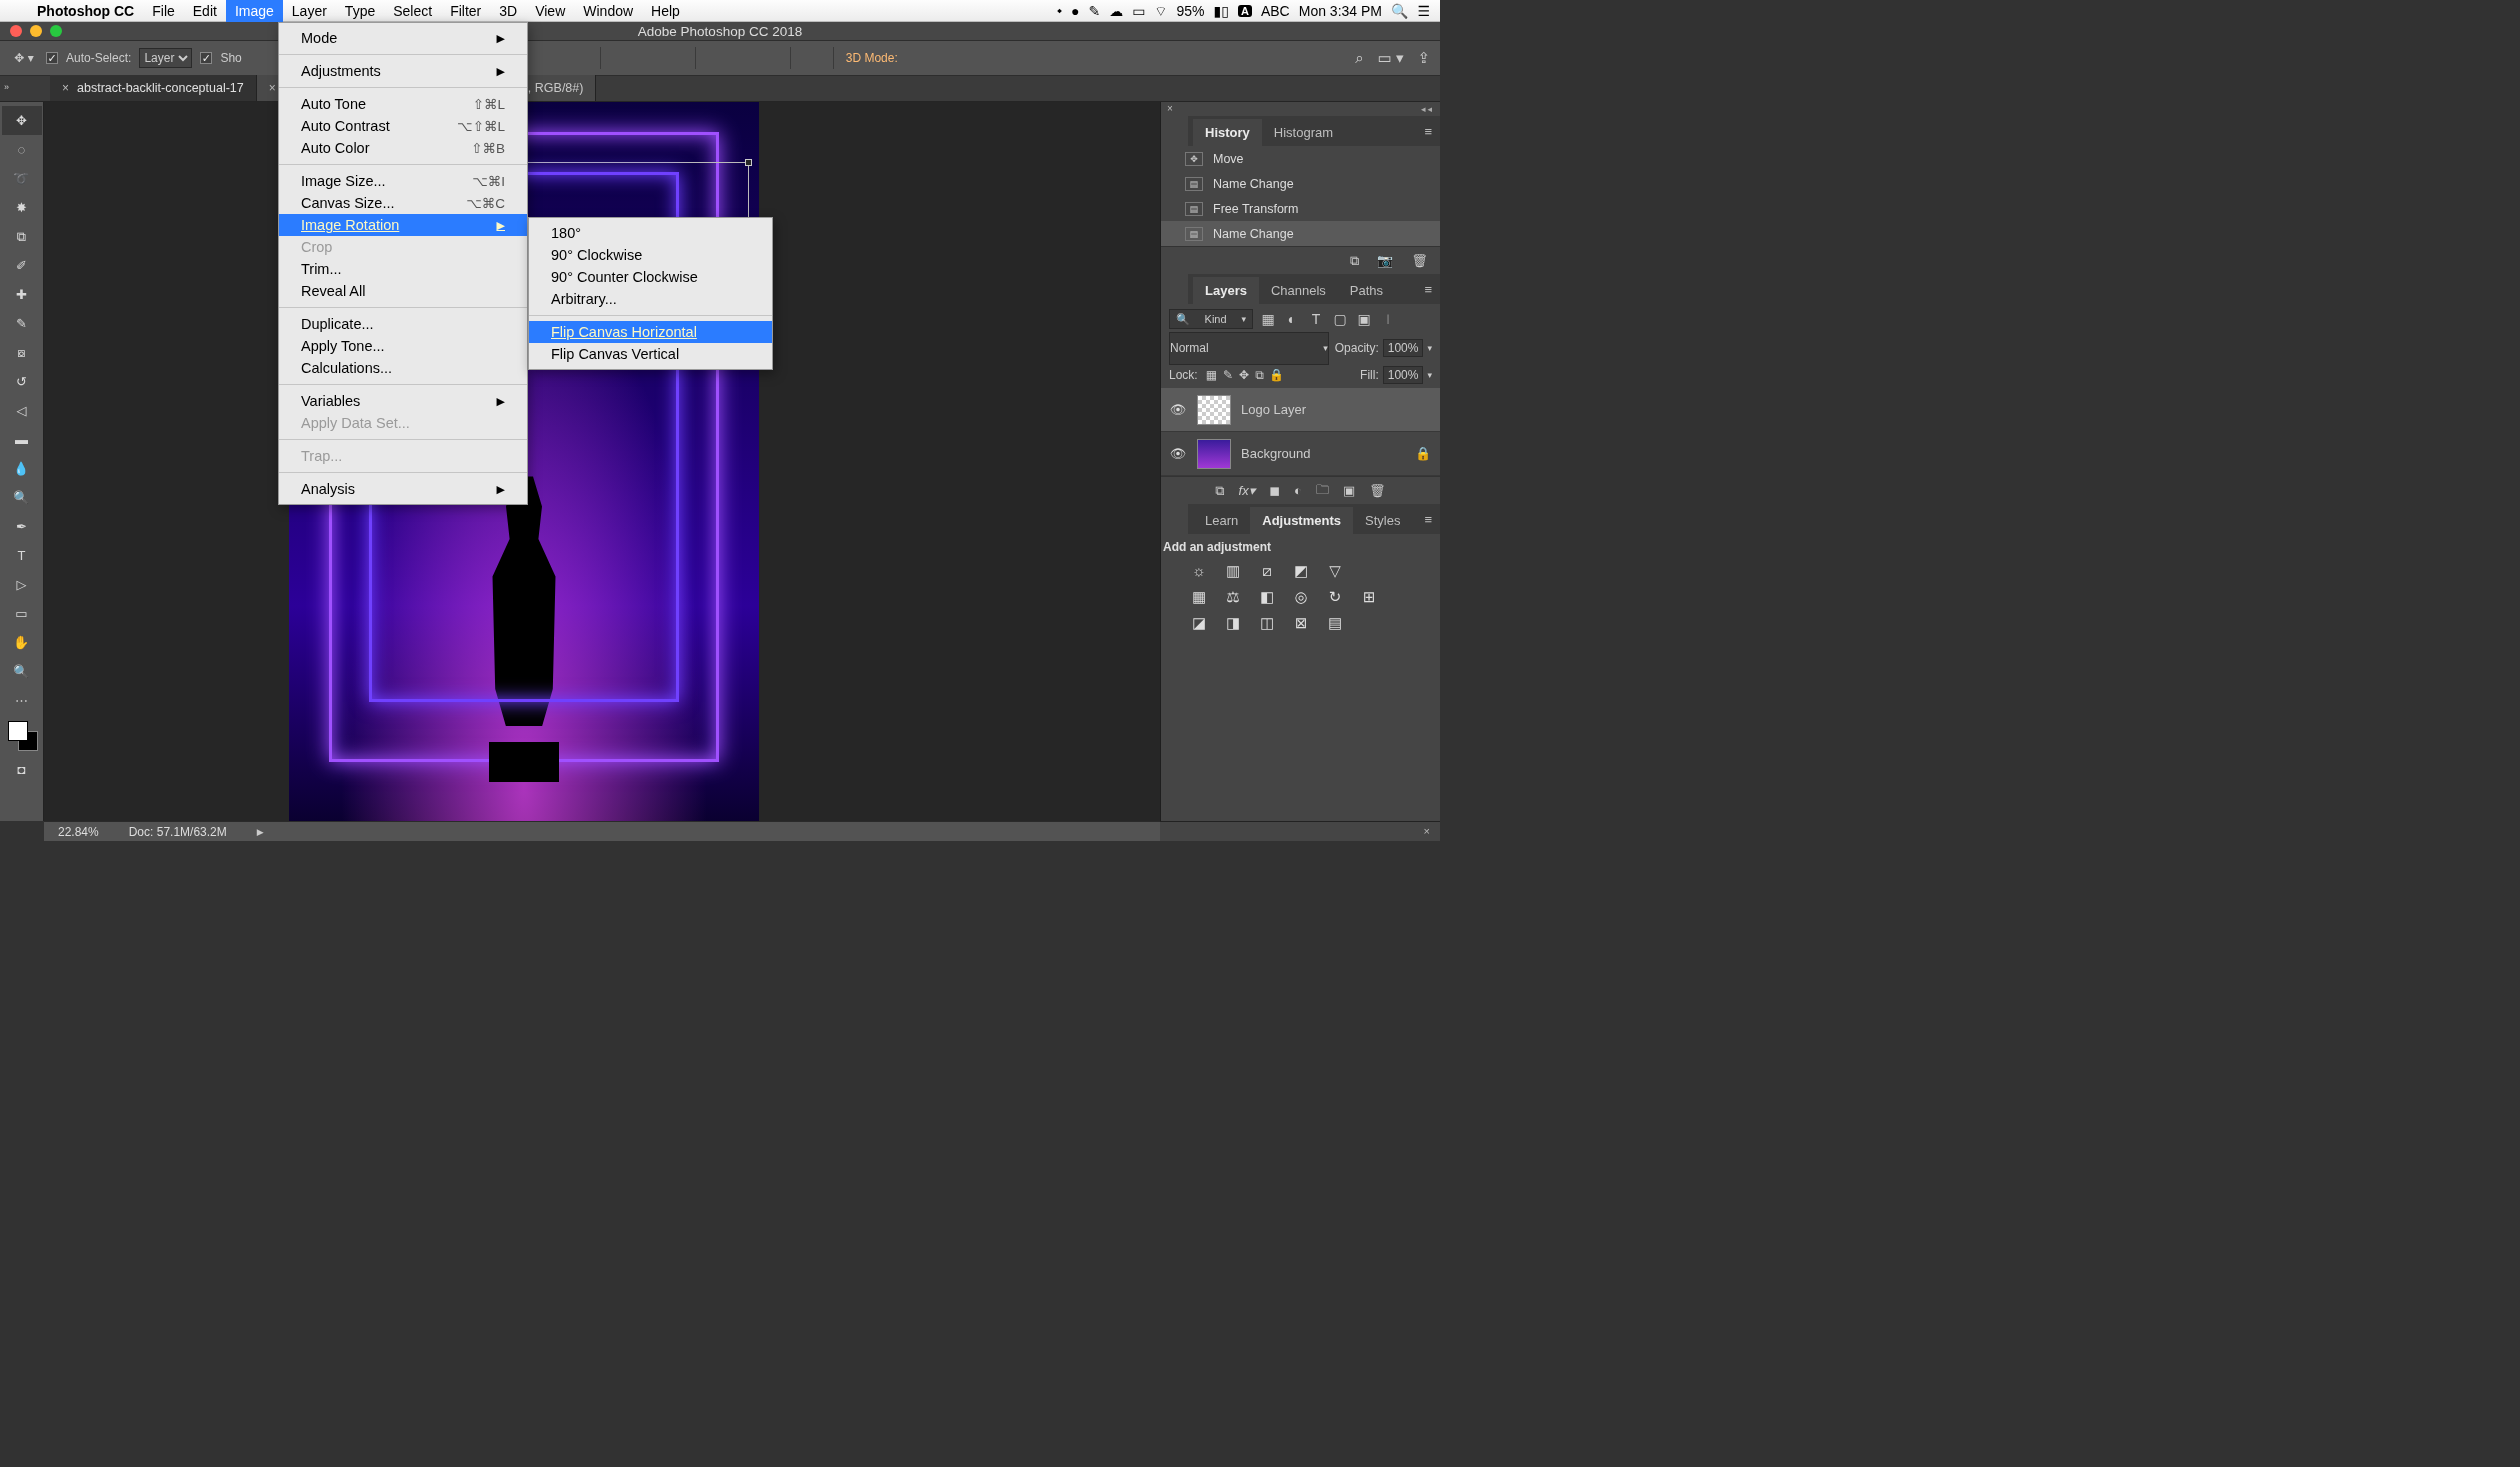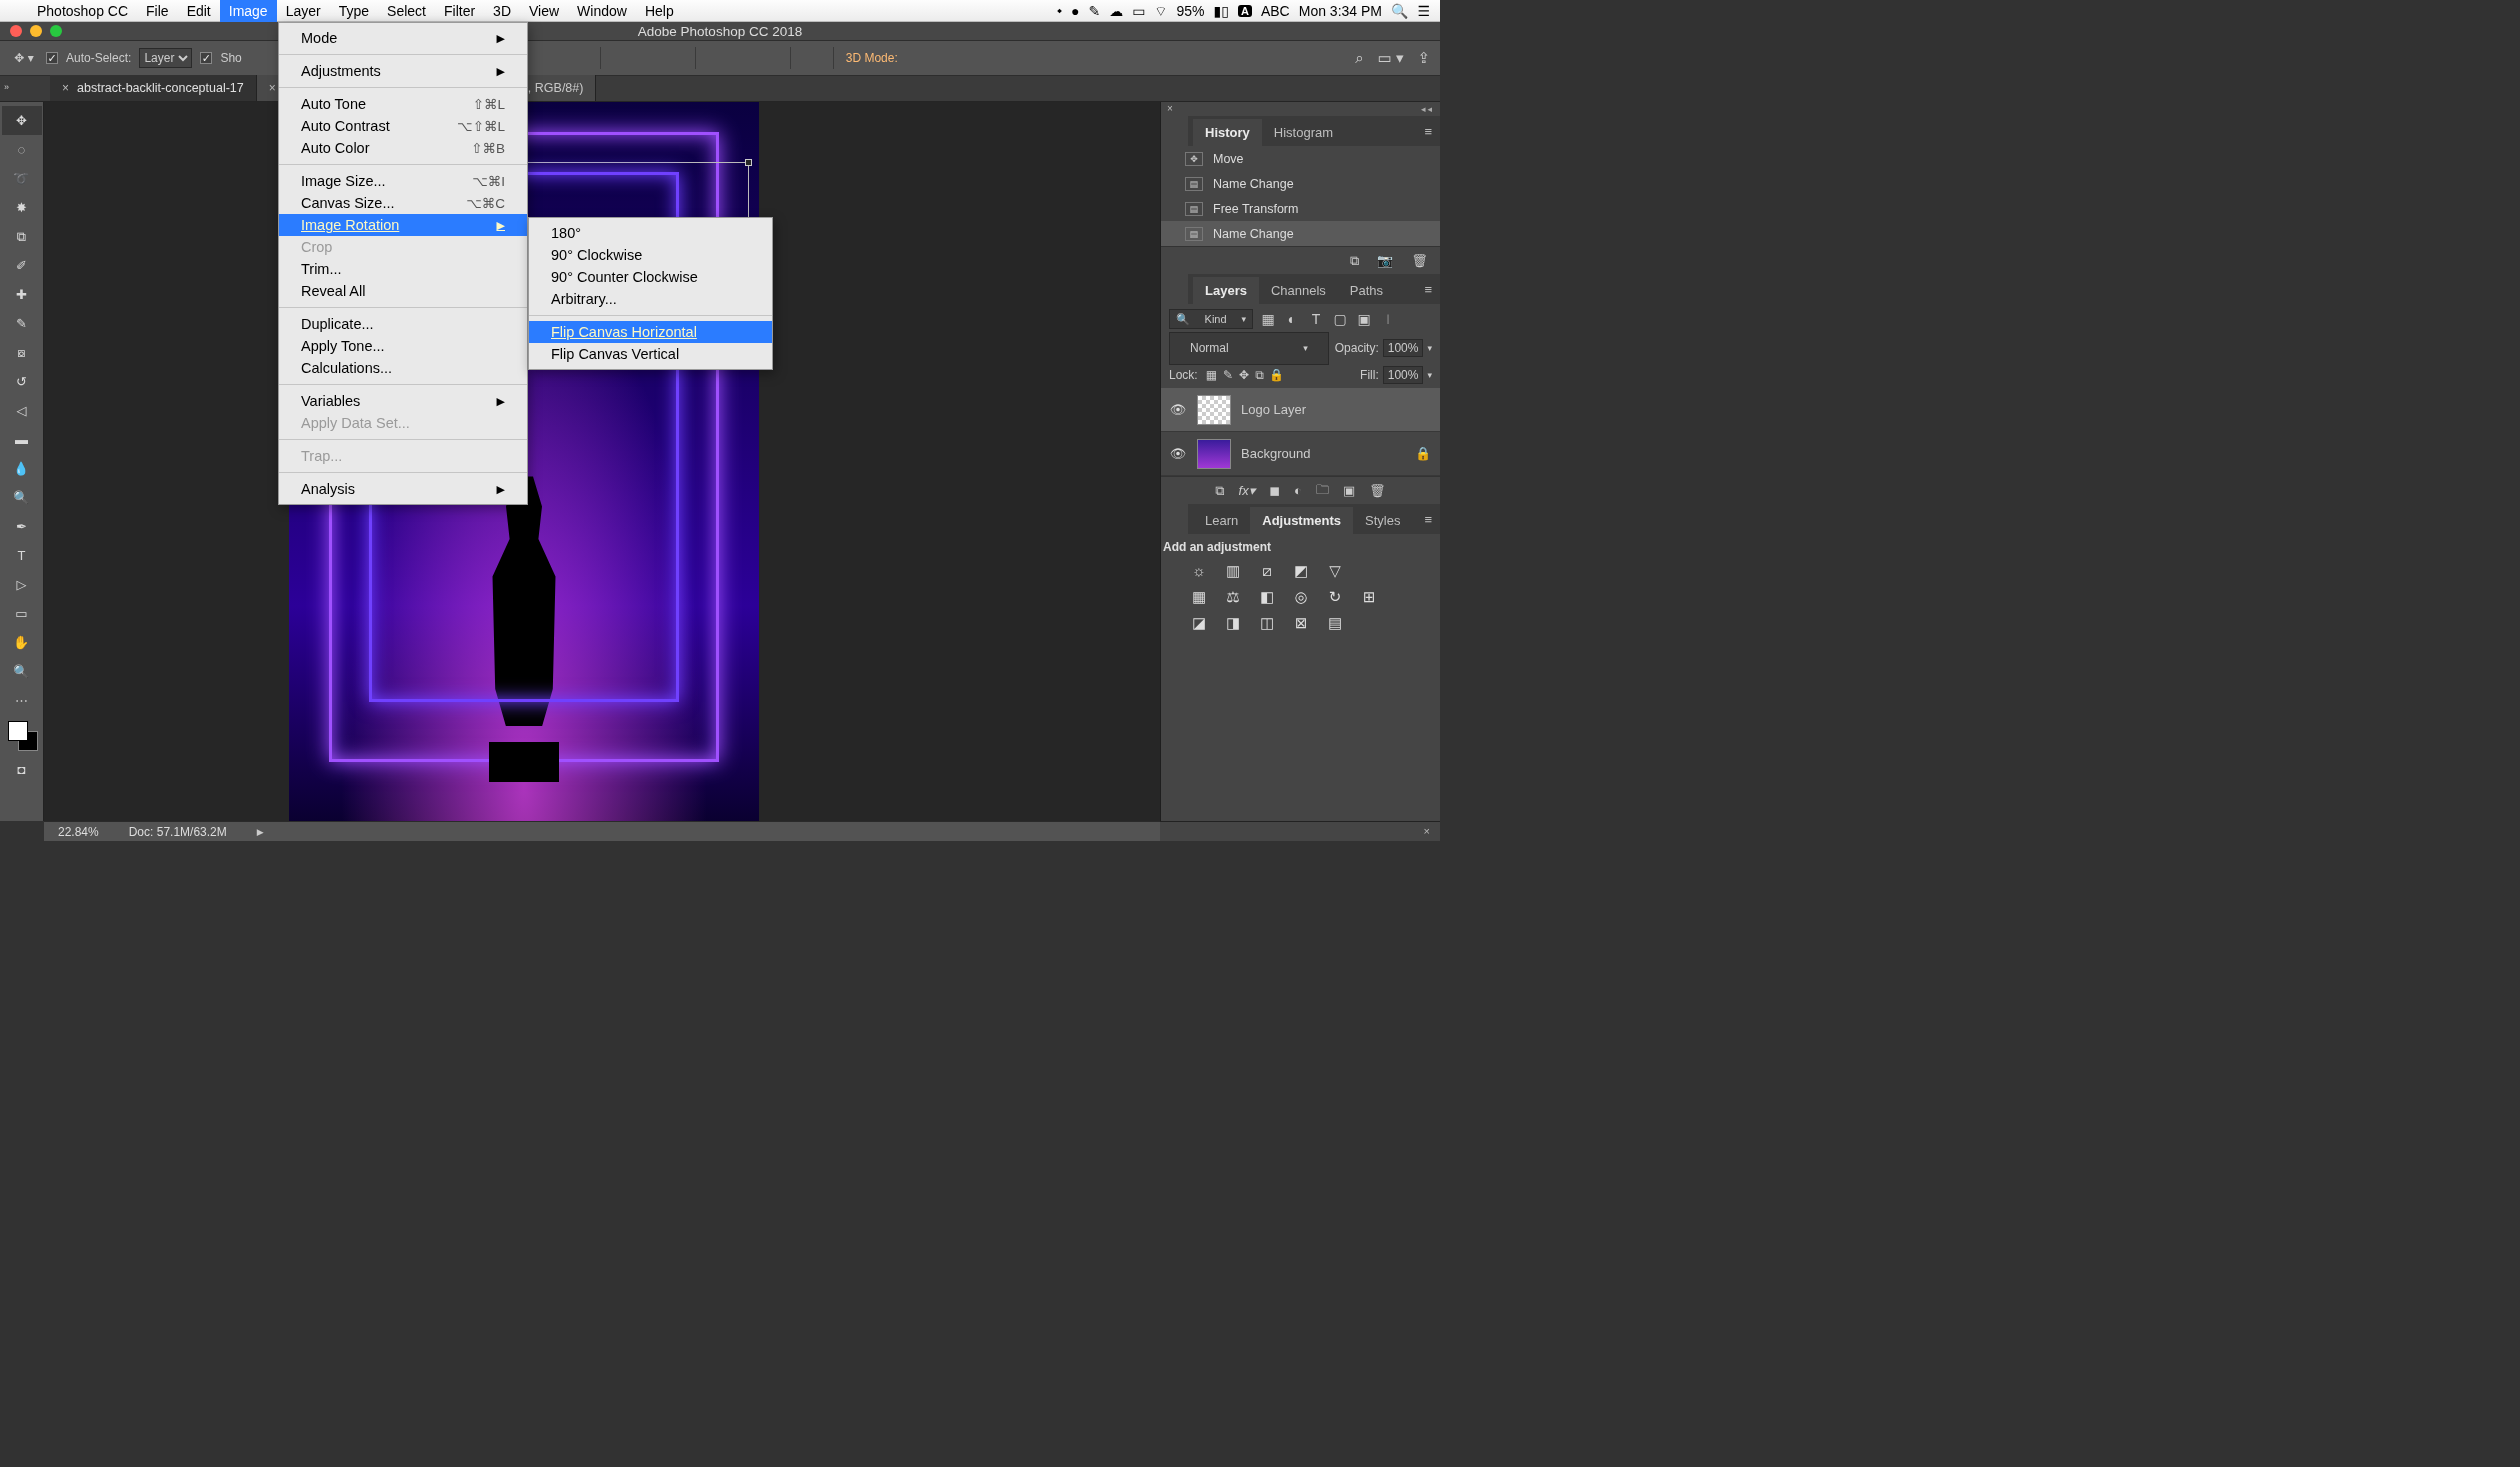--- a/index.html
+++ b/index.html
@@ -1,21 +1,21 @@
 <!DOCTYPE html>
 <html><head>
 <meta charset="utf-8">
 <style>
 * { margin:0; padding:0; box-sizing:border-box; font-family: -apple-system, "Helvetica Neue", Arial, sans-serif; -webkit-font-smoothing: antialiased; }
 body { background:#323232; color:#ccc; font-size:13px; width:1440px; height:841px; overflow:hidden; position:relative; }
 
 
 .mac-menubar { height:22px; background:linear-gradient(#fdfdfd,#ececec); border-bottom:1px solid #bcbcbc; display:flex; align-items:center; color:#000; font-size:14px; }
 .mac-menubar .apple { padding:0 14px; font-size:15px; }
-.mac-menubar .app-name { font-weight:400; padding:0 9px; }
+.mac-menubar .app-name { font-weight:700; padding:0 9px; }
 .mac-menubar .mitem { padding:0 9px; height:22px; display:flex; align-items:center; }
 .mac-menubar .mitem.active { background:#2b7cff; color:#fff; }
 .mac-menubar .spacer { flex:1; }
 .mac-menubar .status { display:flex; align-items:center; gap:9px; padding-right:10px; color:#000; }
 .mac-menubar .status span { display:flex; align-items:center; }
 .abc-pill { background:#000; color:#fff; border-radius:3px; padding:0 3px; font-size:11px; font-weight:700; }
 
 
 .window-title { height:18px; background:#474747; color:#ddd; font-size:13.5px; display:flex; align-items:center; justify-content:center; position:relative; }
 .traffic { position:absolute; left:10px; top:3px; display:flex; gap:8px; }
@@ -81,21 +81,21 @@
 .hist-body { background:#454545; }
 .hist-row { height:25px; display:flex; align-items:center; gap:10px; padding:0 6px 0 24px; color:#ddd; font-size:12.5px; }
 .hist-row.sel { background:#5a5a5a; }
 .hist-row .ico { width:18px; height:14px; border:1px solid #777; display:flex; align-items:center; justify-content:center; font-size:9px; color:#ccc; }
 .hist-foot { height:28px; display:flex; justify-content:flex-end; align-items:center; gap:18px; padding-right:12px; color:#ccc; border-top:1px solid #333; }
 .layers-body { background:#454545; flex:1; display:flex; flex-direction:column; }
 .lay-row1 { height:30px; display:flex; align-items:center; gap:6px; padding:0 8px; }
 .lay-row1 .kind { flex:0 0 84px; height:20px; background:#3a3a3a; border:1px solid #2a2a2a; display:flex; align-items:center; padding:0 6px; font-size:11px; color:#ccc; justify-content:space-between; }
 .lay-row1 .fico { width:18px; text-align:center; color:#ccc; font-size:14px; }
 .lay-row2 { height:28px; display:flex; align-items:center; padding:0 8px; gap:6px; }
-.lay-row2 .blend { flex:1; height:33px; background:#3a3a3a; border:1px solid #2a2a2a; padding:0 20px; font-size:12px; display:flex; align-items:center; justify-content:space-between; }
+.lay-row2 .blend { flex:1; height:33px; background:#3a3a3a; border:1px solid #2a2a2a; padding:0 0; font-size:12px; display:flex; align-items:center; justify-content:space-between; }
 .lay-row2 .op { display:flex; align-items:center; gap:4px; font-size:12px; }
 .lay-row2 .op .val { background:#3a3a3a; border:1px solid #2a2a2a; padding:1px 4px; }
 .lay-row3 { height:26px; display:flex; align-items:center; padding:0 8px; gap:8px; font-size:12px; color:#ccc; }
 .lay-row3 .lockicons { display:flex; gap:6px; }
 .lay-row3 .fill { margin-left:auto; display:flex; align-items:center; gap:4px; }
 .layer-item { height:44px; display:flex; align-items:center; gap:10px; padding:0 8px; border-bottom:1px solid #383838; }
 .layer-item.sel { background:#5b5b5b; }
 .layer-item .eye { width:18px; text-align:center; color:#ddd; }
 .layer-item .thumb { width:34px; height:30px; border:1px solid #888; background:repeating-conic-gradient(#ccc 0 25%, #fff 0 50%) 0 0/8px 8px; position:relative; }
 .layer-item .thumb.bgimg { background:linear-gradient(#3a1c9c,#a038d6); }

